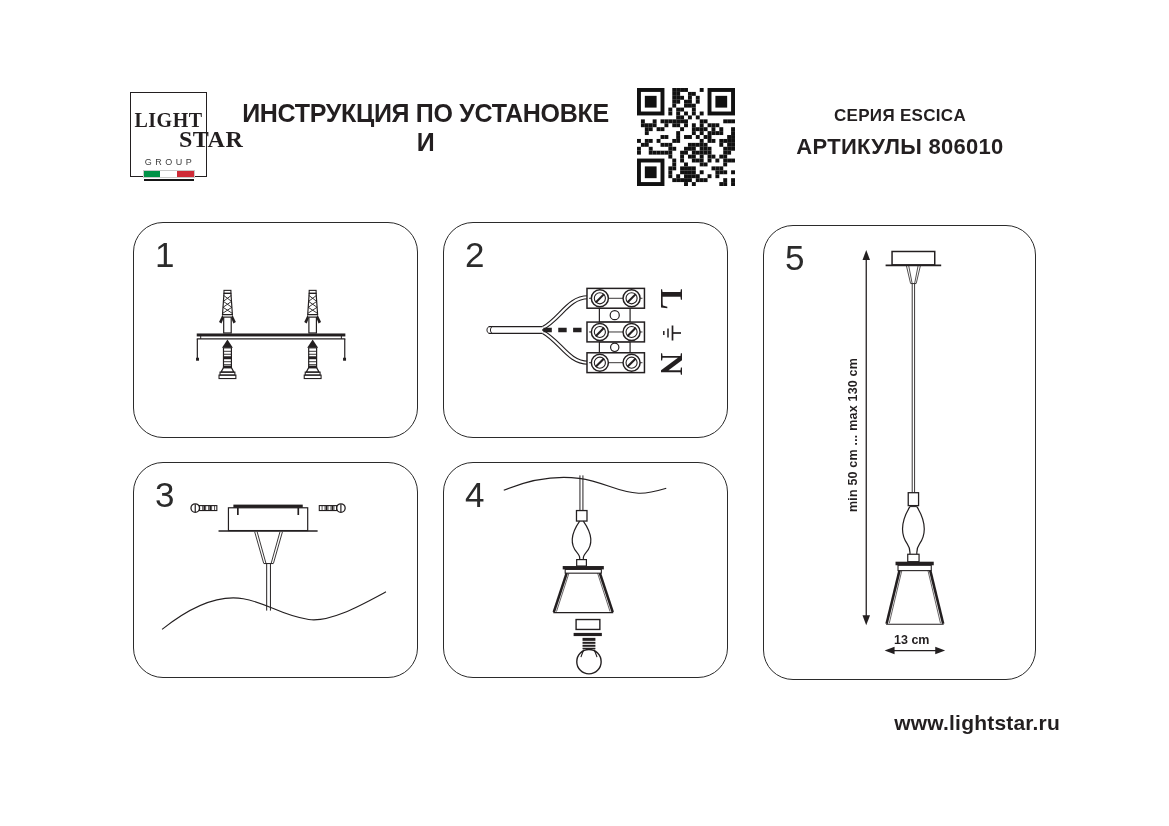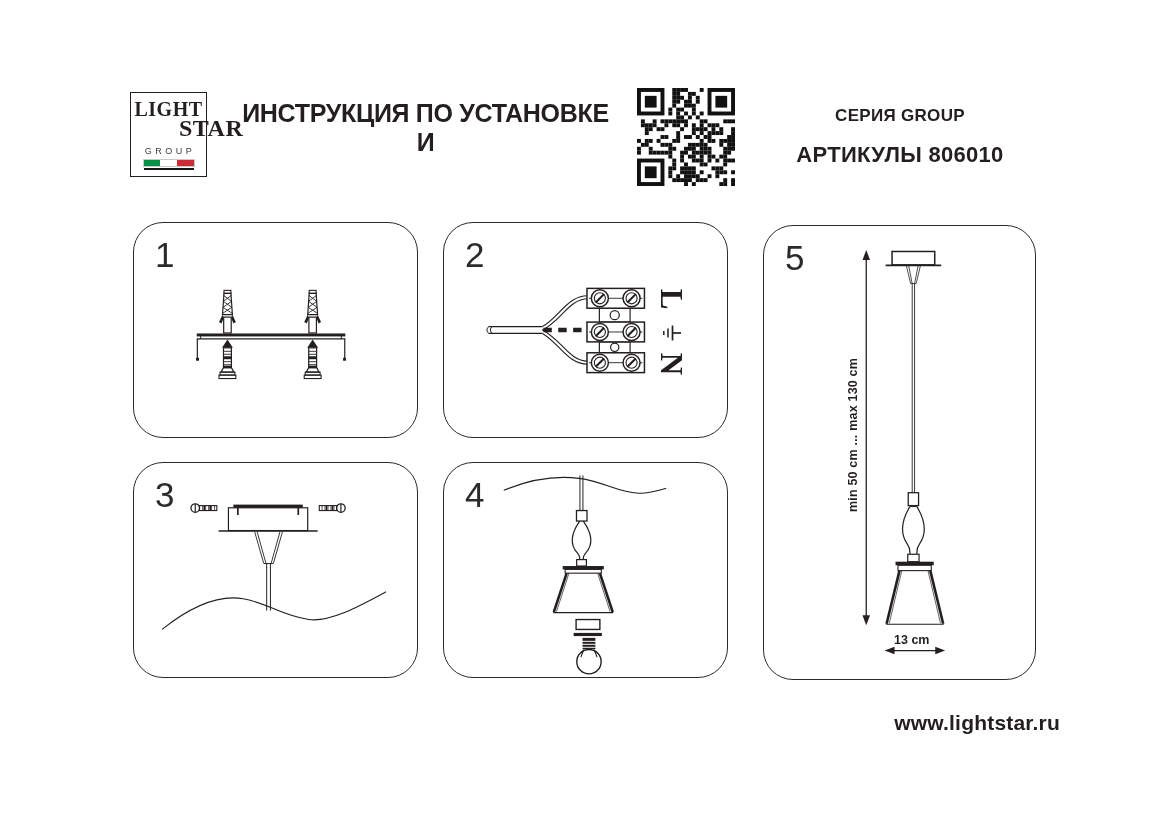--- a/index.html
+++ b/index.html
@@ -2,34 +2,34 @@
 <html><head>
 <meta charset="utf-8">
 <style>
   html,body{margin:0;padding:0;background:#ffffff;}
   .page{position:relative;width:1169px;height:826px;background:#fff;
         font-family:"Liberation Sans",sans-serif;color:#231f20;overflow:hidden;}
   .abs{position:absolute;text-align:center;}
 
   
   .logo{left:130px;top:92px;width:77px;height:85px;border:1.5px solid #231f20;
-        box-sizing:border-box;text-align:center;padding-top:7px;background:#fff;}
+        box-sizing:border-box;text-align:center;padding-top:18px;background:#fff;}
   .logo-w1{font-family:"Liberation Serif",serif;font-weight:700;font-size:20px;line-height:18px;letter-spacing:.5px;}
   .logo-w2{font-family:"Liberation Serif",serif;font-weight:700;font-size:24px;line-height:21px;letter-spacing:.5px;margin-left:48px;}
   .logo-w3{font-size:9px;letter-spacing:3.5px;margin-top:7px;color:#3d3d3d;padding-left:3px;}
   .flag{width:50px;height:6px;margin:4px auto 0;display:flex;outline:.5px solid #c9c9c9;}
   .flag span{flex:1;height:100%;}
   .flag-underline{width:50px;height:2px;background:#151515;margin:2px auto 0;}
 
   .title{left:233px;top:99px;width:385px;font-size:25px;line-height:29px;
          font-weight:700;letter-spacing:-.3px;}
   .qr{left:637px;top:88px;width:98px;height:98px;}
   .series{left:765px;top:106px;width:270px;text-align:center;}
   .series-name{font-size:17px;font-weight:700;letter-spacing:.3px;}
-  .series-art{font-size:22px;font-weight:700;margin-top:16px;letter-spacing:.3px;}
+  .series-art{font-size:22px;font-weight:700;margin-top:8px;letter-spacing:.3px;}
 
   
   .panel{position:absolute;border:1.6px solid #2b2b2b;border-radius:30px;background:#fff;box-sizing:border-box;}
   .p1{left:133px;top:222px;width:285px;height:216px;}
   .p2{left:443px;top:222px;width:285px;height:216px;}
   .p3{left:133px;top:462px;width:285px;height:216px;}
   .p4{left:443px;top:462px;width:285px;height:216px;}
   .p5{left:763px;top:225px;width:273px;height:455px;}
   .panel-num{position:absolute;left:21px;top:12px;font-size:35px;font-weight:500;color:#2b2b2b;}
   .draw{position:absolute;left:0;top:0;width:100%;height:100%;}
@@ -293,21 +293,21 @@
         <rect x="72" y="0" width="28" height="28" fill="#111"></rect>
         <rect x="76" y="4" width="20" height="20" fill="#fff"></rect>
         <rect x="80" y="8" width="12" height="12" fill="#111"></rect>
         <rect x="0" y="72" width="28" height="28" fill="#111"></rect>
         <rect x="4" y="76" width="20" height="20" fill="#fff"></rect>
         <rect x="8" y="80" width="12" height="12" fill="#111"></rect>
       </svg>
   </div>
 
   <div class="abs series">
-    <div class="series-name">СЕРИЯ GROUP</div>
+    <div class="series-name">СЕРИЯ ESCICA</div>
     <div class="series-art">АРТИКУЛЫ 806010</div>
   </div>
 
   <div class="panel p1">
     <div class="panel-num">1</div>
     <svg class="draw" viewBox="0 0 285 216">
       <defs>
         <g id="anchor" stroke="#231f20" fill="none">
           <rect x="-3.5" y="68" width="7" height="3" stroke-width="1.1"></rect>
           <polygon points="-3.5,71 3.5,71 5,92.5 -5,92.5" stroke-width="1.2"></polygon>

